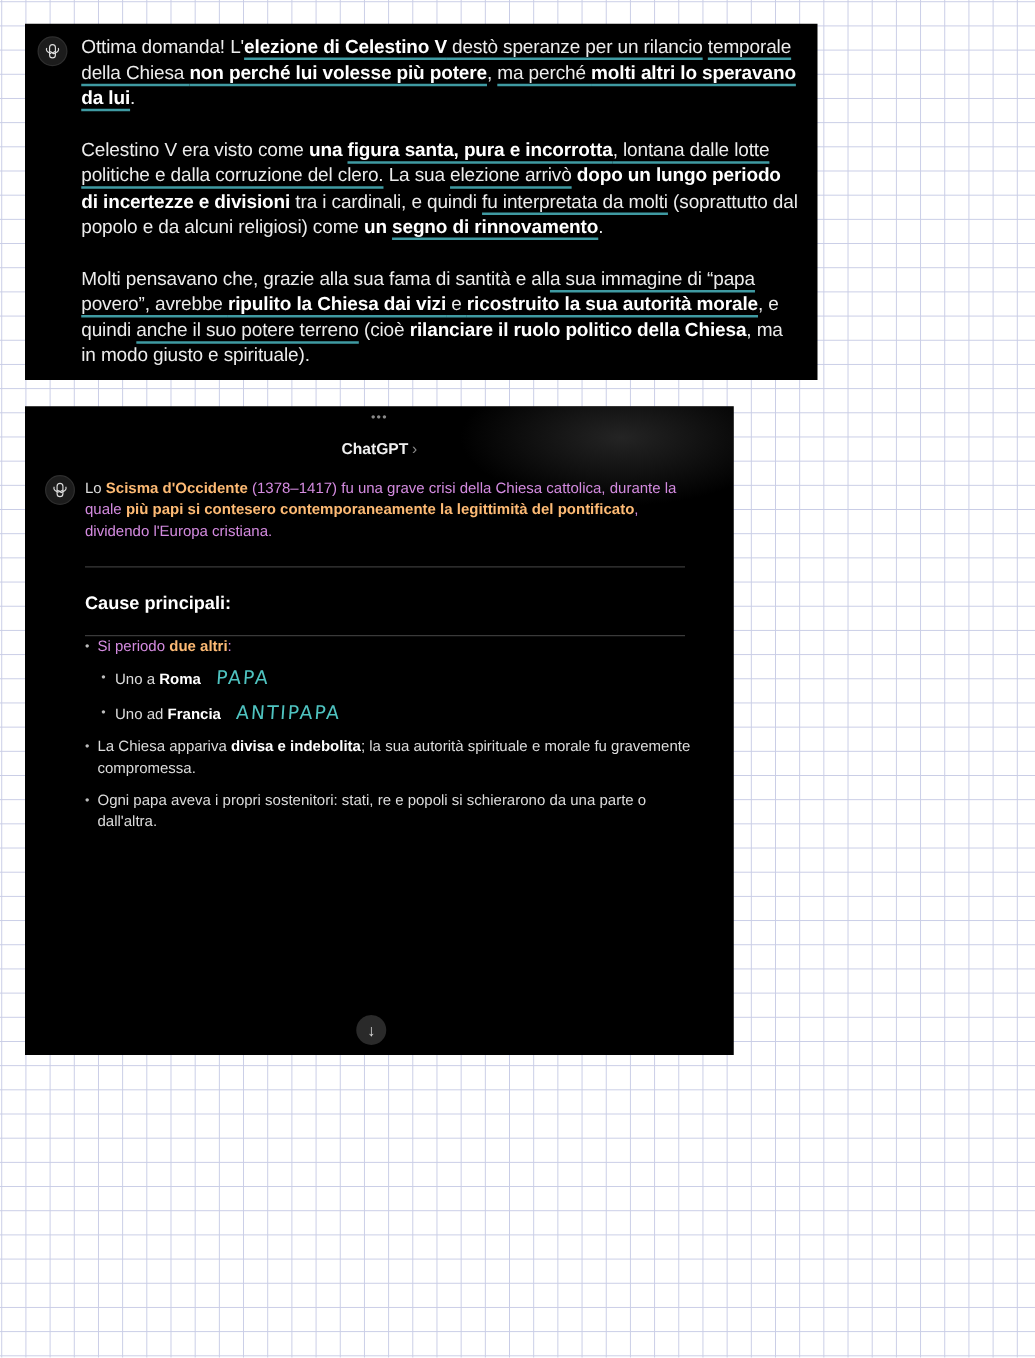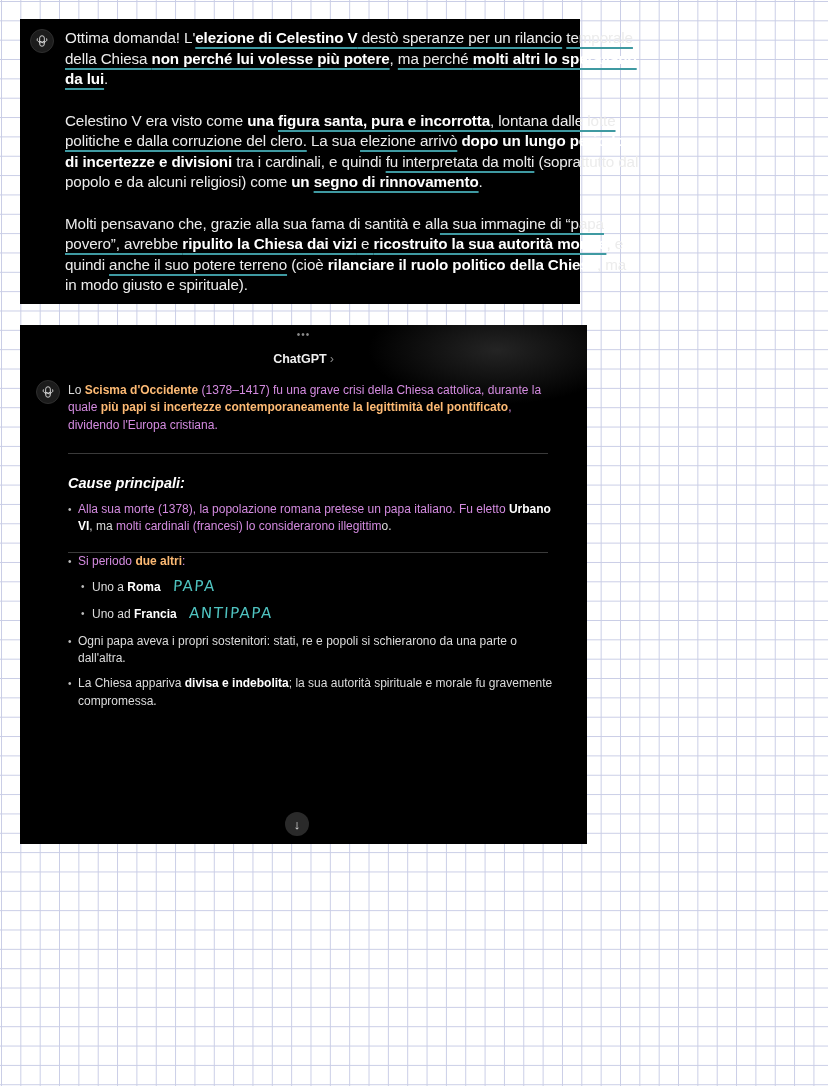--- a/index.html
+++ b/index.html
@@ -7,21 +7,21 @@
     width:828px; height:1086px; overflow:hidden; position:relative;
     background-color:#ffffff;
     background-image:
       linear-gradient(to right, #c9cde6 1px, transparent 1px),
       linear-gradient(to bottom, #c9cde6 1px, transparent 1px);
     background-size:19.35px 19.35px;
     background-position:1px 1px;
     font-family:"Liberation Sans", sans-serif;
   }
   .panel { position:absolute; background:#000; color:#e8e8e8; }
-  #panel1 { left:20px; top:19px; width:560px; height:285px; }
+  #panel1 { left:20px; top:19px; width:634px; height:285px; }
   #panel2 { left:20px; top:325px; width:567px; height:519px; overflow:hidden; }
 
   .gpt-icon {
     position:absolute; width:22px; height:22px; border-radius:50%;
     background:#1c1c1c; border:1px solid #2e2e2e;
     display:flex; align-items:center; justify-content:center;
   }
   .gpt-icon svg { width:14px; height:14px; }
 
   
@@ -33,21 +33,21 @@
   .glow { position:absolute; right:-40px; top:-30px; width:260px; height:110px; background:radial-gradient(ellipse at center, rgba(40,40,40,0.9) 0%, rgba(0,0,0,0) 70%); }
   .dots { position:absolute; left:0; right:0; top:4px; text-align:center; color:#8a8a8a; font-size:10px; letter-spacing:1px; }
   .p2-title { position:absolute; left:0; right:0; top:27px; text-align:center; font-size:12.5px; font-weight:bold; color:#f0f0f0; }
   .p2-title .chev { color:#8a8a8a; font-weight:normal; margin-left:3px; }
   .p2-body { position:absolute; left:48px; top:57px; width:485px; font-size:12px; line-height:17.3px; color:#dcdcdc; }
   .pk { color:#d48be0; }
   .pkb { color:#fdba74; font-weight:bold; }
   .wb { color:#fff; font-weight:bold; }
   .intro { margin:0 0 19px 0; }
   hr.sep { border:none; border-top:1px solid #3a3a3a; margin:0; width:480px; }
-  .h { font-size:14.5px; font-weight:bold; color:#fff; margin:21px 0 9px 0;font-style:italic; }
+  .h { font-size:14.5px; font-weight:bold; color:#fff; margin:21px 0 9px 0; }
   ul.b { list-style:none; margin:0; padding:0; }
   ul.b li { position:relative; padding-left:10px; margin-bottom:8px; }
   ul.b li::before { content:"•"; position:absolute; left:0; top:0; color:#bdbdbd; font-size:10px; }
   ul.b li.sub { padding-left:24px; margin-bottom:9px; }
   ul.b li.sub::before { left:13px; }
   .hand { font-family:"DejaVu Sans", sans-serif; color:#4fc3c0; font-size:15px; letter-spacing:1.5px; margin-left:12px; font-weight:normal; transform:skewX(-4deg); display:inline-block; }
   .down-btn { position:absolute; left:265px; top:487px; width:24px; height:24px; border-radius:50%; background:#2a2a2a; color:#e0e0e0; font-size:13px; display:flex; align-items:center; justify-content:center; }
 </style>
 </head>
 <body>
@@ -74,31 +74,30 @@
     <span>ChatGPT</span><span class="chev">›</span>
   </div>
   <div class="gpt-icon" style="left:16px;top:55px;">
     <svg viewBox="0 0 24 24" fill="none" stroke="#dcdcdc" stroke-width="1.6">
         <path d="M12 3a4 4 0 0 1 4 4v5l-4 2.3M12 3a4 4 0 0 0-4 4v5l4 2.3"></path>
         <path d="M19.8 7.5a4 4 0 0 1-1.5 5.5l-4.3 2.5-4-2.3M4.2 7.5a4 4 0 0 0 1.5 5.5l4.3 2.5"></path>
         <path d="M12 21a4 4 0 0 1-4-4v-5M12 21a4 4 0 0 0 4-4v-5"></path>
       </svg>
   </div>
   <div class="p2-body">
-    <p class="intro"><span>Lo </span><span class="pkb">Scisma d'Occidente</span><span class="pk"> (1378–1417) fu una grave crisi della Chiesa cattolica, durante la quale </span><span class="pkb">più papi si incertezze contemporaneamente la legittimità del pontificato</span><span class="pk">, dividendo l'Europa cristiana.</span></p>
+    <p class="intro"><span>Lo </span><span class="pkb">Scisma d'Occidente</span><span class="pk"> (1378–1417) fu una grave crisi della Chiesa cattolica, durante la quale </span><span class="pkb">più papi si contesero contemporaneamente la legittimità del pontificato</span><span class="pk">, dividendo l'Europa cristiana.</span></p>
     <hr class="sep">
     <div class="h">Cause principali:</div>
     <ul class="b">
-      <li><span class="pk">Alla sua morte (1378), la popolazione romana pretese un papa italiano. Fu eletto </span><span class="wb">Urbano VI</span><span>, ma </span><span class="pk">molti cardinali (francesi) lo considerarono illegittim</span><span>o.</span></li>
     </ul>
     <hr class="sep" style="margin-top:16px;">
     <ul class="b" id="conseq">
         <li><span class="pk">Si periodo </span><span class="pkb">due altri</span><span class="pk">:</span></li>
         <li class="sub"><span>Uno a </span><span class="wb">Roma</span><span class="hand">PAPA</span></li>
         <li class="sub"><span>Uno ad </span><span class="wb">Francia</span><span class="hand">ANTIPAPA</span></li>
+        <li><span>La Chiesa appariva </span><span class="wb">divisa e indebolita</span><span>; la sua autorità spirituale e morale fu gravemente compromessa.</span></li>
         <li><span>Ogni papa aveva i propri sostenitori: stati, re e popoli si schierarono da una parte o dall'altra.</span></li>
-        <li><span>La Chiesa appariva </span><span class="wb">divisa e indebolita</span><span>; la sua autorità spirituale e morale fu gravemente compromessa.</span></li>
       </ul>
   </div>
   <div class="down-btn">
       <span>↓</span>
     </div>
 </div>
 
 </body></html>

